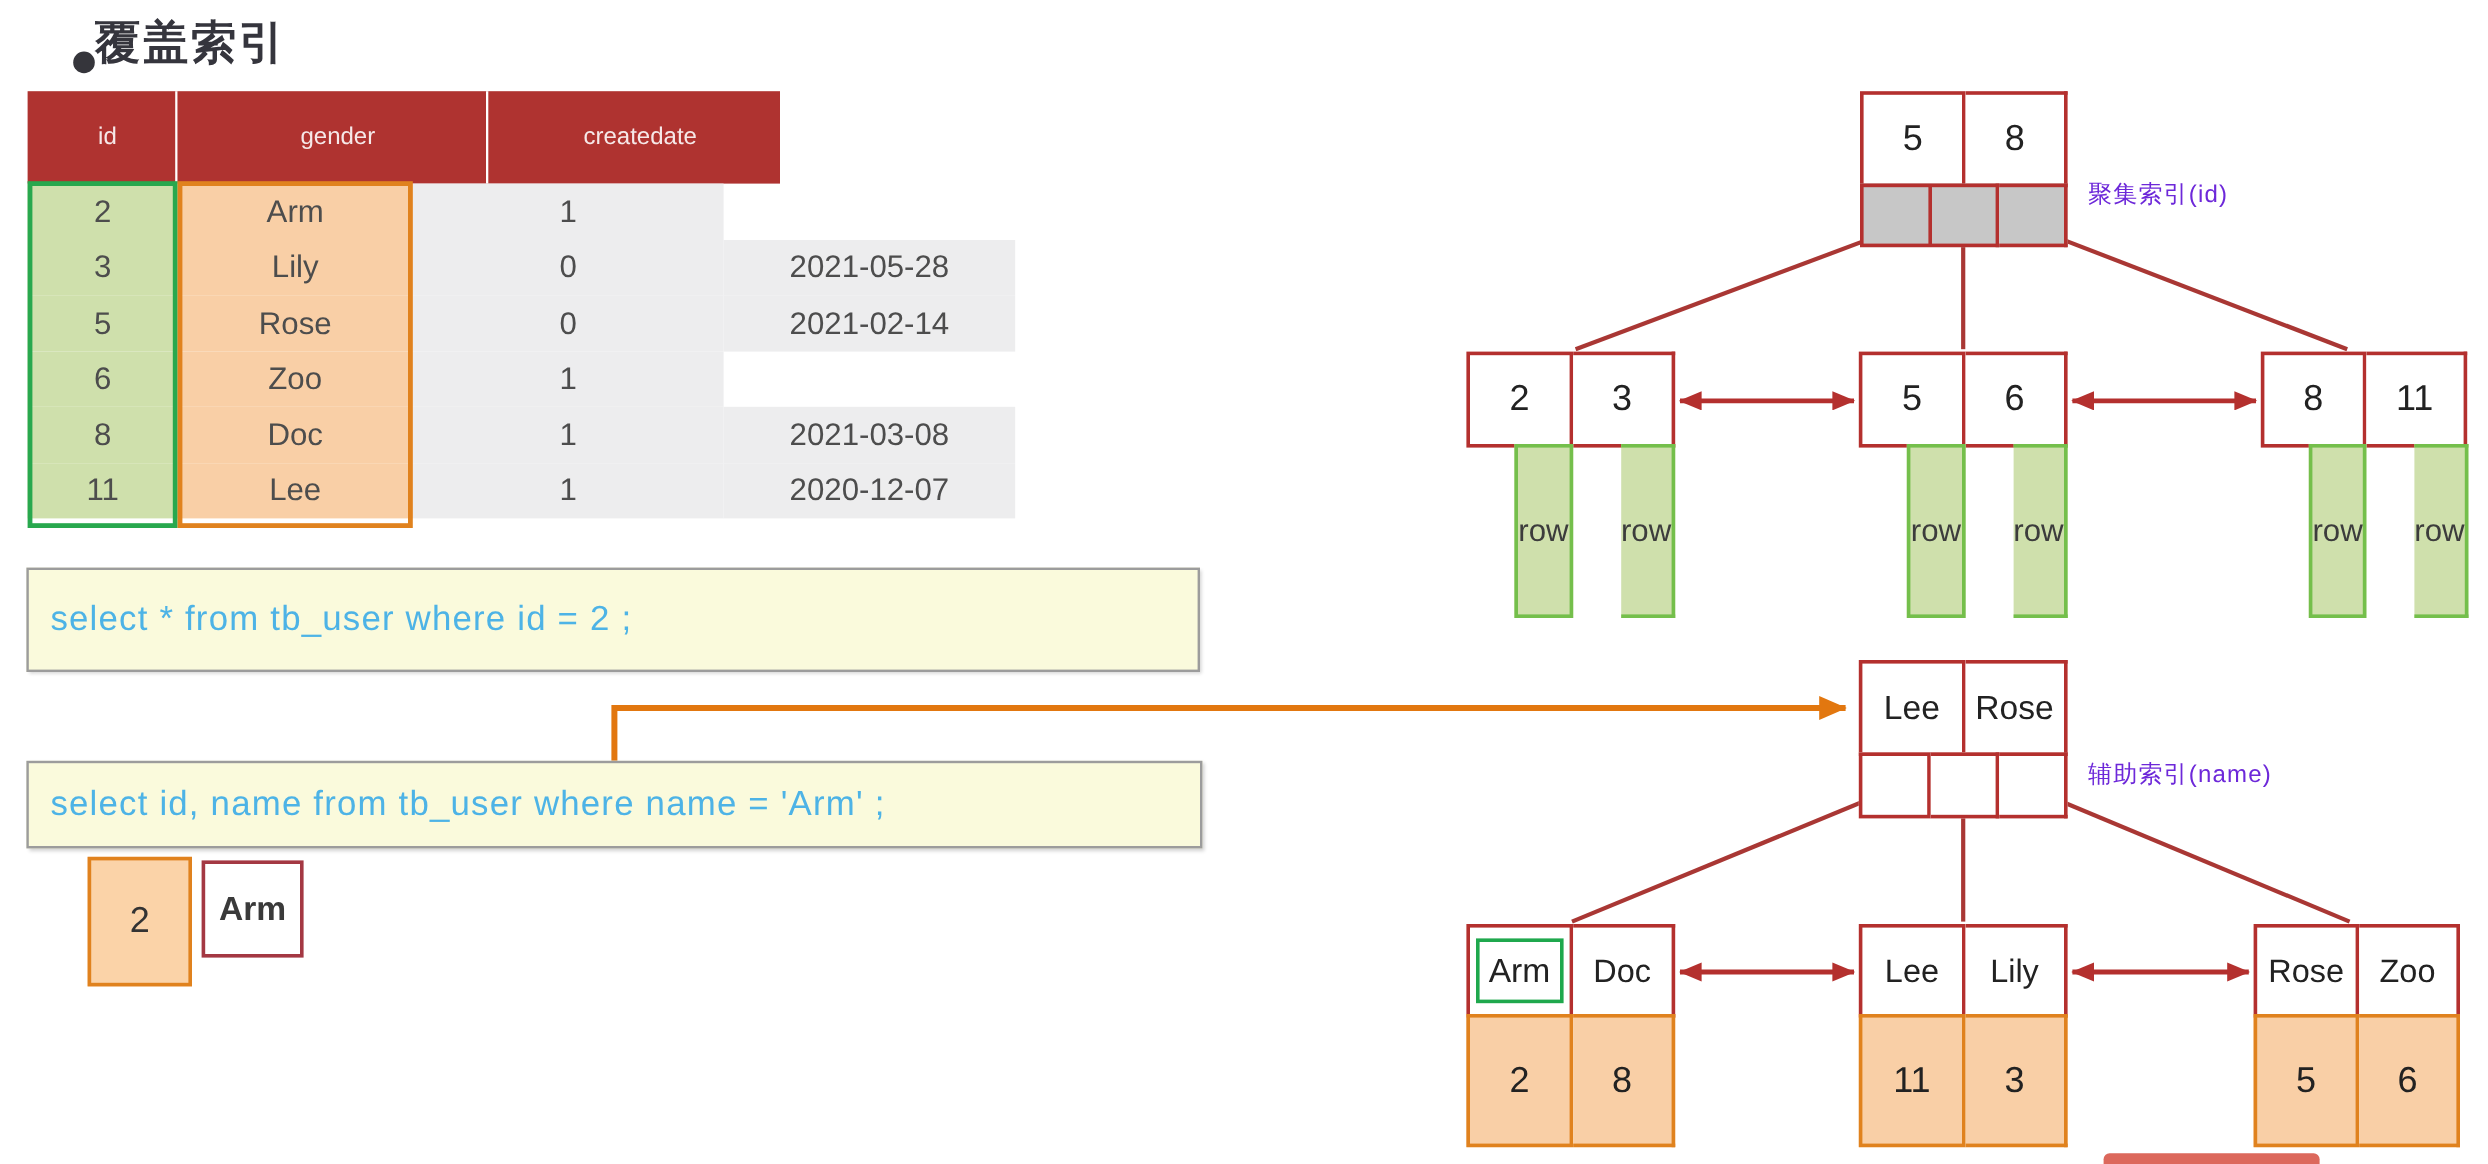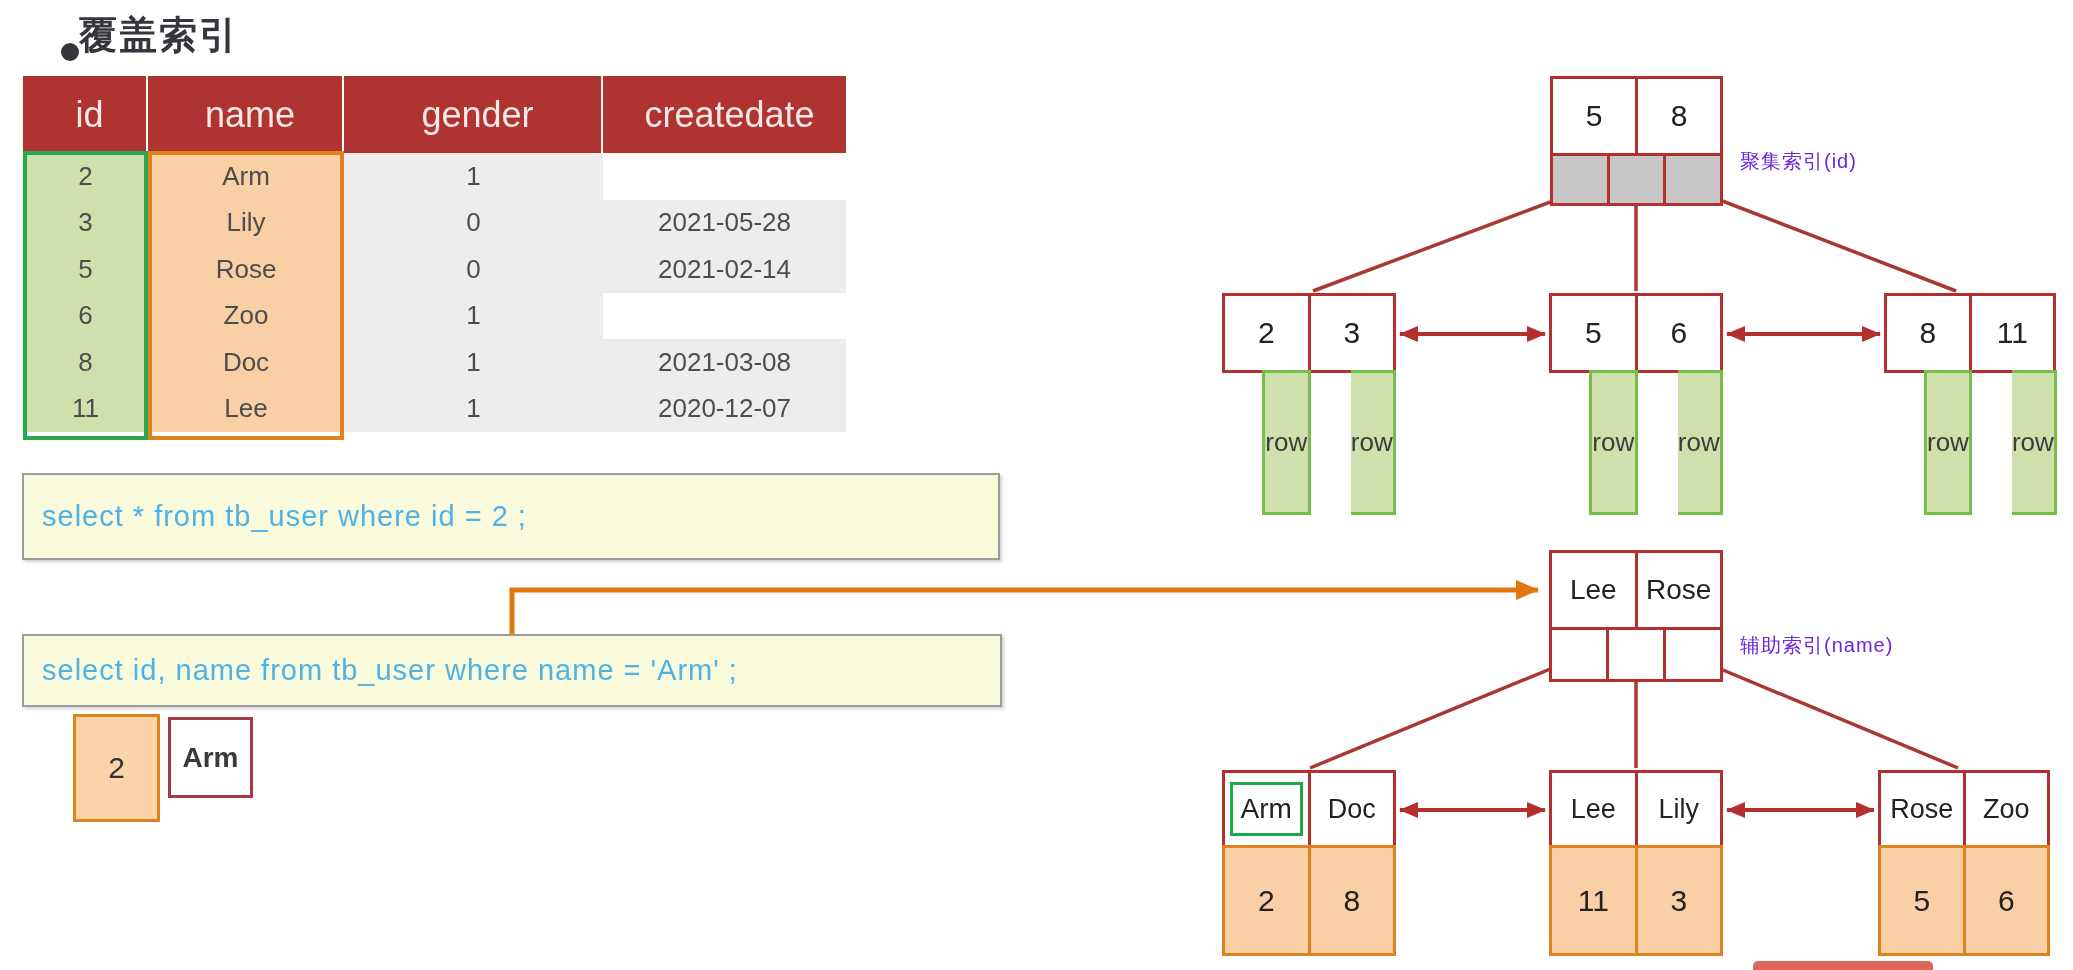--- a/index.html
+++ b/index.html
@@ -8,21 +8,21 @@
   #canvas { position:relative; width:2073px; height:970px; background:#ffffff; overflow:hidden; }
 
   
   .title-row { position:absolute; left:61px; top:10px; display:flex; align-items:flex-end; }
   .bullet { width:18px; height:18px; border-radius:50%; background:#35353b; }
   .page-title { font-size:38px; font-weight:600; color:#35353d; letter-spacing:2px; }
 
   
   .dtable { position:absolute; left:23px; top:76px; width:845px; }
   .thead { display:flex; height:77px; }
-  .th { background:#af3330; color:#f6e8e8; font-size:36px; display:flex; align-items:center; justify-content:center; border-right:2px solid #ffffff;padding-left:10px; }
+  .th { background:#af3330; color:#f6e8e8; font-size:20px; display:flex; align-items:center; justify-content:center; border-right:2px solid #ffffff;padding-left:10px; }
   .th:last-child { border-right:none; }
   .tbody-row { display:flex; height:46.5px; }
   .td { font-size:26px; color:#4d4d4d; display:flex; align-items:center; justify-content:center; }
   .w-id { width:125px; } .w-name { width:196px; } .w-gender { width:259px; } .w-date { width:243px; }
   .bg-green { background:#cfe0ac; }
   .bg-orange { background:#f9cfa6; }
   .bg-gray { background:#ededee; }
   .hl-rect { position:absolute; top:151px; height:289px; background:transparent; pointer-events:none; }
   .hl-green { left:23px; width:125px; border:4px solid #28a84e; }
   .hl-orange { left:148px; width:196px; border:4px solid #e0821e; }
@@ -99,21 +99,20 @@
   </svg>
 
   <div class="title-row">
     <span class="bullet"></span>
     <span class="page-title">覆盖索引</span>
   </div>
 
   <div class="dtable">
     <div class="thead">
       <div class="th w-id">id</div>
-      <div class="th w-name">name</div>
       <div class="th w-gender">gender</div>
       <div class="th w-date">createdate</div>
     </div>
     <div class="tbody-row">
       <div class="td w-id bg-green">2</div>
       <div class="td w-name bg-orange">Arm</div>
       <div class="td w-gender bg-gray">1</div>
     </div>
     <div class="tbody-row">
       <div class="td w-id bg-green">3</div>

